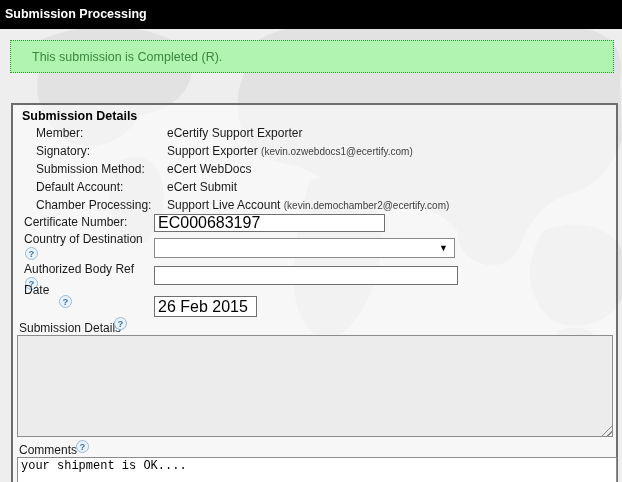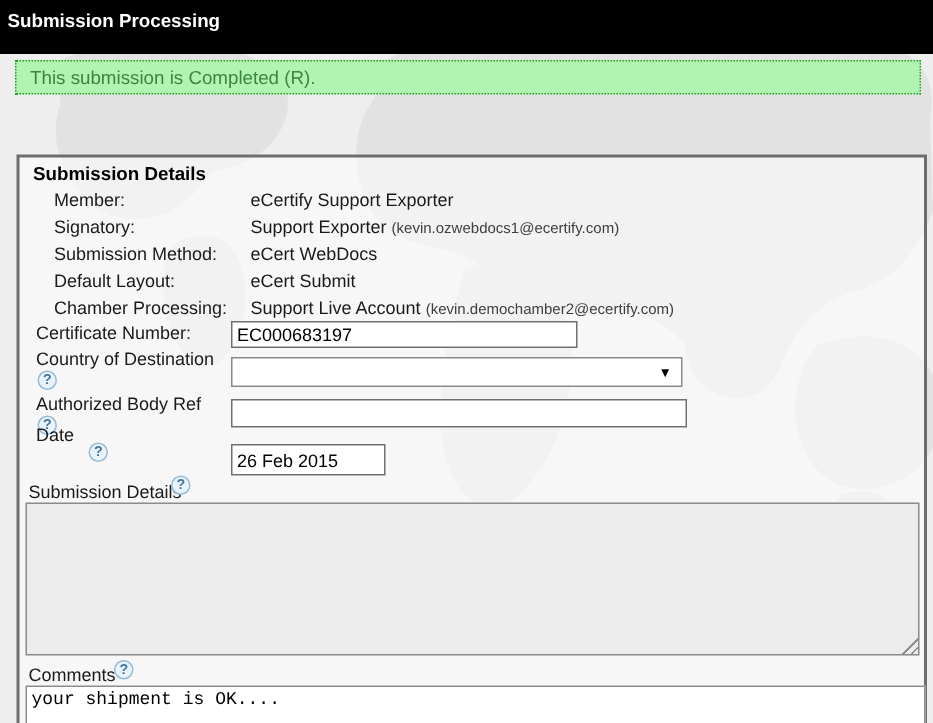--- a/index.html
+++ b/index.html
@@ -8,40 +8,40 @@
     position:relative;
     background:#eeeeee;
     font-family:"Liberation Sans", sans-serif;
     color:#1a1a1a;
   }
   
   #map-bg { position:absolute; left:0; top:0; z-index:0; }
 
   
   .header-bar {
-    position:absolute; left:0; top:0; width:622px; height:36px;
+    position:absolute; left:0; top:0; width:622px; height:29px;
     background:#000000; z-index:3;
   }
   .header-title {
     position:absolute; left:5px; top:0; line-height:28px;
     color:#ffffff; font-size:12.5px; font-weight:bold;
   }
   .back-btn {
     position:absolute; top:3px; right:13px; width:74px; height:22px;
     background:#d7d7d7; border:1px solid #6b6bc0; color:#2b2bbf;
     font-size:13px; font-family:"Liberation Sans", sans-serif;
     text-align:center; line-height:19px; cursor:pointer;
     box-shadow: inset 0 0 0 1px #c9c9c9;
   }
 
   
   .status-msg {
-    position:absolute; left:10px; top:40px; width:604px; height:23px;
+    position:absolute; left:10px; top:40px; width:604px; height:33px;
     background:#b1f3b1; border:1px dotted #2f9b2f; color:#3c873c;
-    font-size:12.5px; display:flex; align-items:center; padding-left:9px;
+    font-size:12.5px; display:flex; align-items:center; padding-left:21px;
     z-index:2;
   }
 
   
   .panel {
     position:absolute; left:11px; top:103px; width:607px; height:392px;
     border:2px solid #6d6d6d; background:rgba(252,252,252,0.62); z-index:1;
   }
   .panel-title {
     position:absolute; left:22px; top:109px; font-size:12.5px;
@@ -56,21 +56,21 @@
 
   .help {
     position:absolute; width:13px; height:13px; border-radius:50%;
     border:1px solid #96bcd8; background:#e9f3fb; color:#44759d;
     font-size:9.5px; font-weight:bold; text-align:center; line-height:11px;
     cursor:pointer; z-index:2;
   }
 
   .txt-input {
     position:absolute; border:1px solid #707070; background:#ffffff;
-    font-size:12px; font-family:"Liberation Sans", sans-serif;
+    font-size:16px; font-family:"Liberation Sans", sans-serif;
     padding:1px 3px; color:#000; z-index:2;
   }
   #cert-input  { left:154px; top:214px; width:231px; height:18px; }
   #abr-input   { left:154px; top:266px; width:304px; height:19px; }
   #date-input  { left:154px; top:296px; width:103px; height:21px; }
 
   .fake-select {
     position:absolute; left:154px; top:238px; width:301px; height:20px;
     border:1px solid #8a8a8a; background:#ffffff; z-index:2; cursor:default;
   }
@@ -128,21 +128,21 @@
 <div class="info-row" style="top:126px">
   <span class="lbl">Member:</span><span class="val">eCertify Support Exporter</span> <span class="extra"></span>
 </div>
 <div class="info-row" style="top:144px">
   <span class="lbl">Signatory:</span><span class="val">Support Exporter</span> <span class="extra">(kevin.ozwebdocs1@ecertify.com)</span>
 </div>
 <div class="info-row" style="top:162px">
   <span class="lbl">Submission Method:</span><span class="val">eCert WebDocs</span>
 </div>
 <div class="info-row" style="top:180px">
-  <span class="lbl">Default Layout:</span><span class="val">eCert Submit</span>
+  <span class="lbl">Default Account:</span><span class="val">eCert Submit</span>
 </div>
 <div class="info-row" style="top:198px">
   <span class="lbl">Chamber Processing:</span><span class="val">Support Live Account</span> <span class="extra">(kevin.demochamber2@ecertify.com)</span>
 </div>
 
 <div class="fld-label" style="left:24px; top:215px">Certificate Number:</div>
 <input class="txt-input" id="cert-input" type="text" value="EC000683197" style="">
 
 <div class="fld-label" style="left:24px; top:232px">Country of Destination</div>
 <span class="help" style="left:25px; top:247px">?</span>

